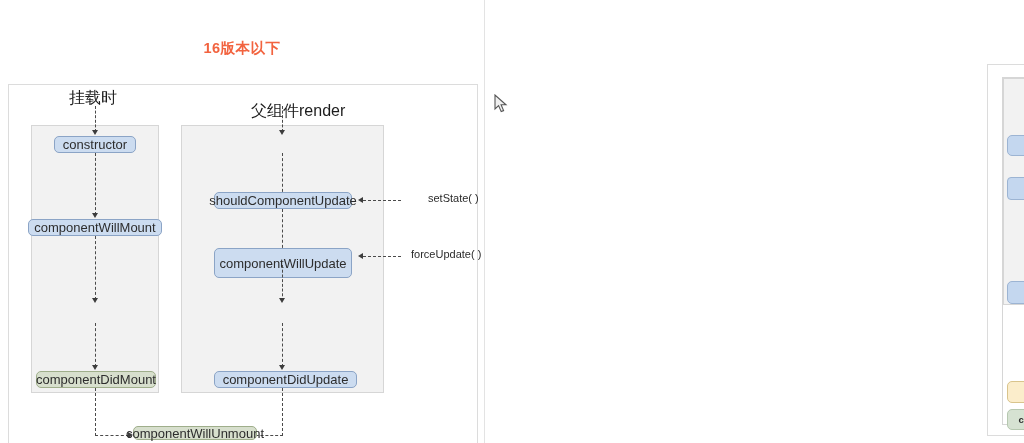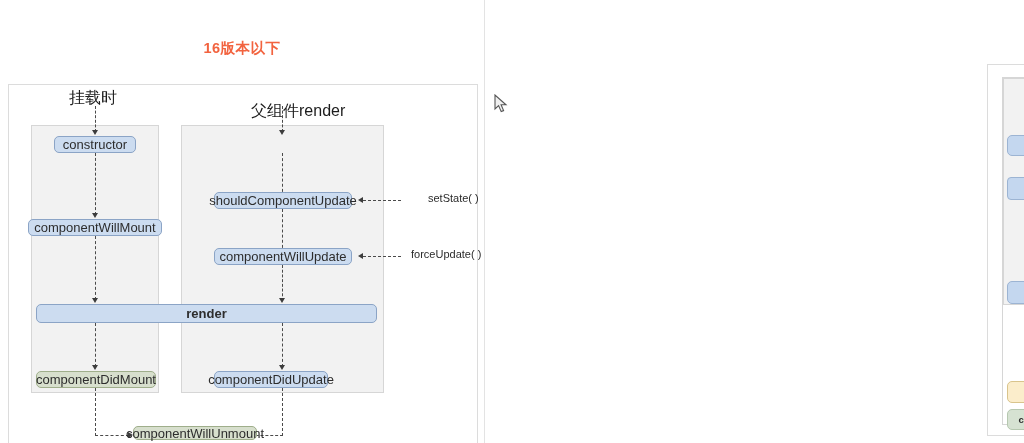--- a/index.html
+++ b/index.html
@@ -117,49 +117,48 @@
       <div class="box blue" style="left:45px; top:51px; width:82px; height:17px;">constructor</div>
 
       <div class="vline" style="left:86px; top:68px; height:62px;"></div>
       <div class="arrow-d" style="left:82.6px; top:128px;"></div>
 
       <div class="box blue" style="left:19px; top:134px; width:134px; height:17px;">componentWillMount</div>
 
       <div class="vline" style="left:86px; top:151px; height:64px;"></div>
       <div class="arrow-d" style="left:82.6px; top:213px;"></div>
 
-      <div class="box blue bold" style="left:27px; top:219px; width:341px; height:19px;">render</div>
 
       <div class="vline" style="left:86px; top:238px; height:44px;"></div>
       <div class="arrow-d" style="left:82.6px; top:280px;"></div>
 
       <div class="box green" style="left:27px; top:286px; width:120px; height:17px;">componentDidMount</div>
 
       <div class="lbl cn" style="left:242px; top:16px;">父组件render</div>
       <div class="vline" style="left:273px; top:21px; height:26px;"></div>
       <div class="arrow-d" style="left:269.6px; top:45px;"></div>
 
 
       <div class="vline" style="left:273px; top:68px; height:44px;"></div>
       <div class="arrow-d" style="left:269.6px; top:110px;"></div>
 
       <div class="box blue" style="left:205px; top:107px; width:138px; height:17px;">shouldComponentUpdate</div>
 
       <div class="vline" style="left:273px; top:124px; height:44px;"></div>
       <div class="arrow-d" style="left:269.6px; top:166px;"></div>
 
-      <div class="box blue" style="left:205px; top:163px; width:138px; height:17px;">componentWillUpdate</div>
+      <div class="box blue" style="left:205px; top:163px; width:138px; height:30px;">componentWillUpdate</div>
 
       <div class="vline" style="left:273px; top:180px; height:36px;"></div>
       <div class="arrow-d" style="left:269.6px; top:213px;"></div>
 
       <div class="vline" style="left:273px; top:238px; height:44px;"></div>
       <div class="arrow-d" style="left:269.6px; top:280px;"></div>
 
-      <div class="box blue" style="left:205px; top:286px; width:114px; height:17px;">componentDidUpdate</div>
+      <div class="box blue" style="left:205px; top:286px; width:143px; height:17px;">componentDidUpdate</div>
 
       <div class="hline" style="left:354px; top:115px; width:38px;"></div>
       <div class="arrow-l" style="left:349px; top:111.6px;"></div>
 
       <div class="hline" style="left:354px; top:171px; width:38px;"></div>
       <div class="arrow-l" style="left:349px; top:167.6px;"></div>
 
       <div class="vline" style="left:86px; top:303px; height:48px;"></div>
       <div class="hline" style="left:86px; top:350px; width:34px;"></div>
       <div class="arrow-r" style="left:119px; top:346.6px;"></div>

